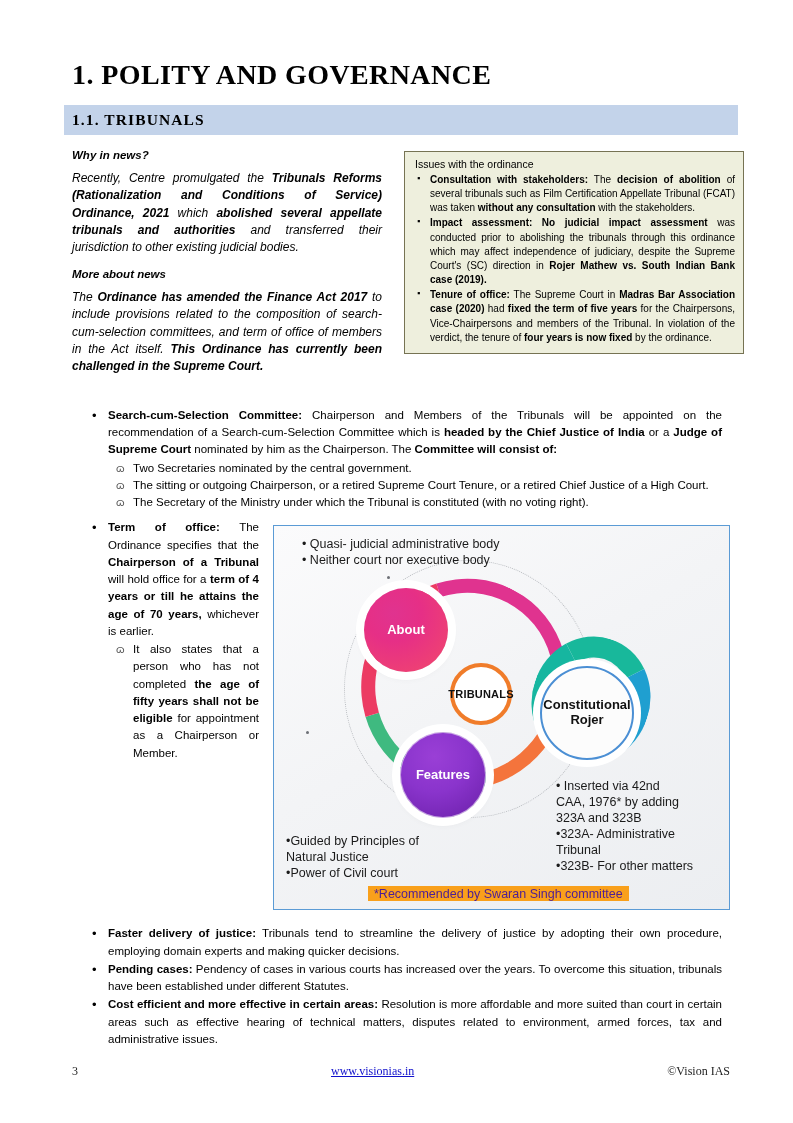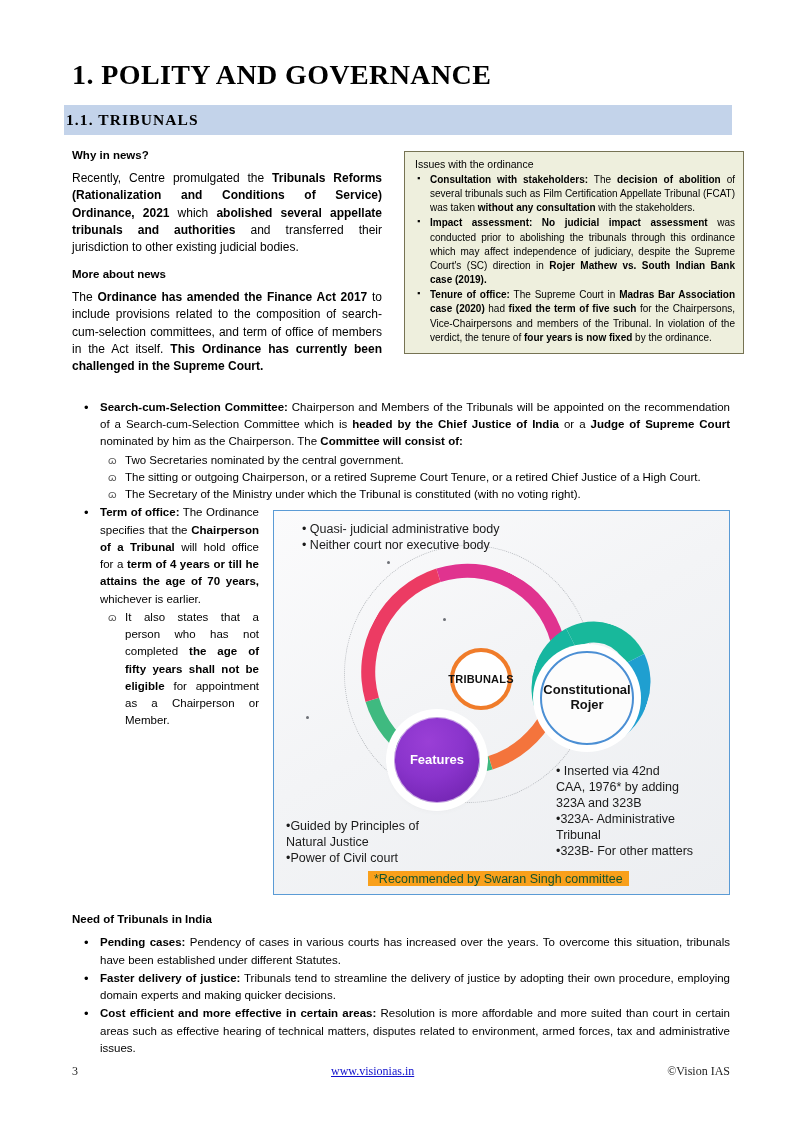--- a/index.html
+++ b/index.html
@@ -31,34 +31,35 @@
     letter-spacing: 0.4px;
     margin: 0 0 14px 0;
     line-height: 1.1;
   }
   .section-bar {
     background: #c3d3ea;
     font-family: "Liberation Serif", serif;
     font-weight: bold;
     font-size: 15.5px;
     letter-spacing: 1.1px;
-    padding: 6px 8px 6px 2px;
+    padding: 6px 8px 6px 8px;
     margin: 0 -8px 14px -8px;
     width: 658px;
     box-sizing: content-box;
   }
 
   
   .top-wrap {
     position: relative;
     min-height: 250px;
   }
   .left-col {
     width: 310px;
     float: left;
+    font-style: italic;
   }
   .sub-head {
     font-weight: bold;
     font-size: 11.5px;
     margin: 0 0 9px 0;
   }
   .para {
     font-size: 12px;
     line-height: 1.45;
     text-align: justify;
@@ -98,21 +99,21 @@
     content: "\25AA";
     position: absolute;
     left: -13px;
     top: -1px;
     font-size: 9px;
   }
 
   
   ul.b1 {
     list-style: none;
-    margin: 0;
+    margin: 8px;
     padding: 0 0 0 28px;
   }
   ul.b1 > li {
     font-size: 11.5px;
     line-height: 1.5;
     text-align: justify;
     position: relative;
     margin: 0 0 1px 0;
   }
   ul.b1 > li::before {
@@ -167,21 +168,21 @@
     white-space: pre-line;
   }
   .dg-top { left: 28px; top: 10px; }
   .dg-left { left: 12px; top: 307px; }
   .dg-right { left: 282px; top: 252px; }
   .dg-footnote {
     position: absolute;
     left: 94px;
     top: 360px;
     background: #f9a01b;
-    color: #14532d;
+    color: #4c1d95;
     font-size: 12.5px;
     padding: 1px 6px 0 6px;
     white-space: nowrap;
   }
   .node {
     position: absolute;
     border-radius: 50%;
     display: flex;
     align-items: center;
     justify-content: center;
@@ -190,21 +191,21 @@
     font-weight: bold;
     font-size: 13px;
     line-height: 1.15;
   }
   .node-about {
     left: 90px; top: 62px; width: 84px; height: 84px;
     background: radial-gradient(circle at 35% 30%, #e0338f 0%, #e62f86 35%, #f2496b 100%);
     box-shadow: 0 0 0 8px #ffffff, 0 3px 9px rgba(90,90,90,.28);
   }
   .node-features {
-    left: 120px; top: 206px; width: 84px; height: 84px;
+    left: 126px; top: 206px; width: 84px; height: 84px;
     background: radial-gradient(circle at 40% 28%, #9a3fd6 0%, #8a34cc 45%, #6a1fa8 100%);
     box-shadow: 0 0 0 8px #ffffff, 0 3px 9px rgba(90,90,90,.28);
     border: 1px solid rgba(255,255,255,.55);
   }
   .node-center {
     left: 176px; top: 137px; width: 62px; height: 62px;
     background: #ffffff;
     color: #111111;
     font-size: 11px;
     letter-spacing: .2px;
@@ -298,21 +299,21 @@
 
       <div class="sub-head">More about news</div>
       <p class="para">The <b>Ordinance has amended the Finance Act 2017</b> to include provisions related to the composition of search-cum-selection committees, and term of office of members in the Act itself. <b>This Ordinance has currently been challenged in the Supreme Court.</b></p>
     </div>
 
     <div class="callout">
       <div class="callout-title">Issues with the ordinance</div>
       <ul>
           <li><b>Consultation with stakeholders:</b> The <b>decision of abolition</b> of several tribunals such as Film Certification Appellate Tribunal (FCAT) was taken <b>without any consultation</b> with the stakeholders.</li>
           <li><b>Impact assessment: No judicial impact assessment</b> was conducted prior to abolishing the tribunals through this ordinance which may affect independence of judiciary, despite the Supreme Court's (SC) direction in <b>Rojer Mathew vs. South Indian Bank case (2019).</b></li>
-          <li><b>Tenure of office:</b> The Supreme Court in <b>Madras Bar Association case (2020)</b> had <b>fixed the term of five such</b> for the Chairpersons, Vice-Chairpersons and members of the Tribunal. In violation of the verdict, the tenure of <b>four years is now fixed</b> by the ordinance.</li>
+          <li><b>Tenure of office:</b> The Supreme Court in <b>Madras Bar Association case (2020)</b> had <b>fixed the term of five years</b> for the Chairpersons, Vice-Chairpersons and members of the Tribunal. In violation of the verdict, the tenure of <b>four years is now fixed</b> by the ordinance.</li>
         </ul>
     </div>
 
   </div>
 
   <ul class="b1">
     <li>
       <span><b>Search-cum-Selection Committee:</b> Chairperson and Members of the Tribunals will be appointed on the recommendation of a Search-cum-Selection Committee which is <b>headed by the Chief Justice of India</b> or a <b>Judge of Supreme Court</b> nominated by him as the Chairperson. The <b>Committee will consist of:</b></span>
       <ul class="b2">
           <li>Two Secretaries nominated by the central government.</li>
@@ -327,20 +328,21 @@
 
       <div class="dotted-ring"></div>
       <div class="arc-outer"></div>
       <div class="ring-const"></div>
 
       <div class="dot-mark" style="left:113px;top:50px;"></div>
       <div class="dot-mark" style="left:169px;top:107px;"></div>
       <div class="dot-mark" style="left:32px;top:205px;"></div>
       <div class="dot-mark" style="left:309px;top:237px;"></div>
 
+      <div class="node node-about">About</div>
       <div class="node node-features">Features</div>
       <div class="node node-const">Constitutional Rojer</div>
       <div class="node node-center">TRIBUNALS</div>
 
       <div class="dg-note dg-top">• Quasi- judicial administrative body
 • Neither court nor executive body</div>
       <div class="dg-note dg-left">•Guided by Principles of
   Natural Justice
 •Power of Civil court</div>
       <div class="dg-note dg-right">• Inserted via 42nd
@@ -358,24 +360,23 @@
     <li>
       <span><b>Term of office:</b> The Ordinance specifies that the <b>Chairperson of a Tribunal</b> will hold office for a <b>term of 4 years or till he attains the age of 70 years,</b> whichever is earlier.</span>
       <ul class="b2">
           <li>It also states that a person who has not completed <b>the age of fifty years shall not be eligible</b> for appointment as a Chairperson or Member.</li>
         </ul>
     </li>
   </ul>
 
   <div class="clearfix"></div>
 
-  <div class="sub-head" style="margin-top:12px;">Need of Tribunals in India</div>
   <ul class="b1" style="margin-top:9px;">
+      <li><b>Faster delivery of justice:</b> Tribunals tend to streamline the delivery of justice by adopting their own procedure, employing domain experts and making quicker decisions.</li>
       <li><b>Pending cases:</b> Pendency of cases in various courts has increased over the years. To overcome this situation, tribunals have been established under different Statutes.</li>
-      <li><b>Faster delivery of justice:</b> Tribunals tend to streamline the delivery of justice by adopting their own procedure, employing domain experts and making quicker decisions.</li>
       <li><b>Cost efficient and more effective in certain areas:</b> Resolution is more affordable and more suited than court in certain areas such as effective hearing of technical matters, disputes related to environment, armed forces, tax and administrative issues.</li>
     </ul>
 
 </div>
 
 <div class="footer">
   <span>3</span>
   <a class="footer-link" href="#">www.visionias.in</a>
   <span>©Vision IAS</span>
 </div>

